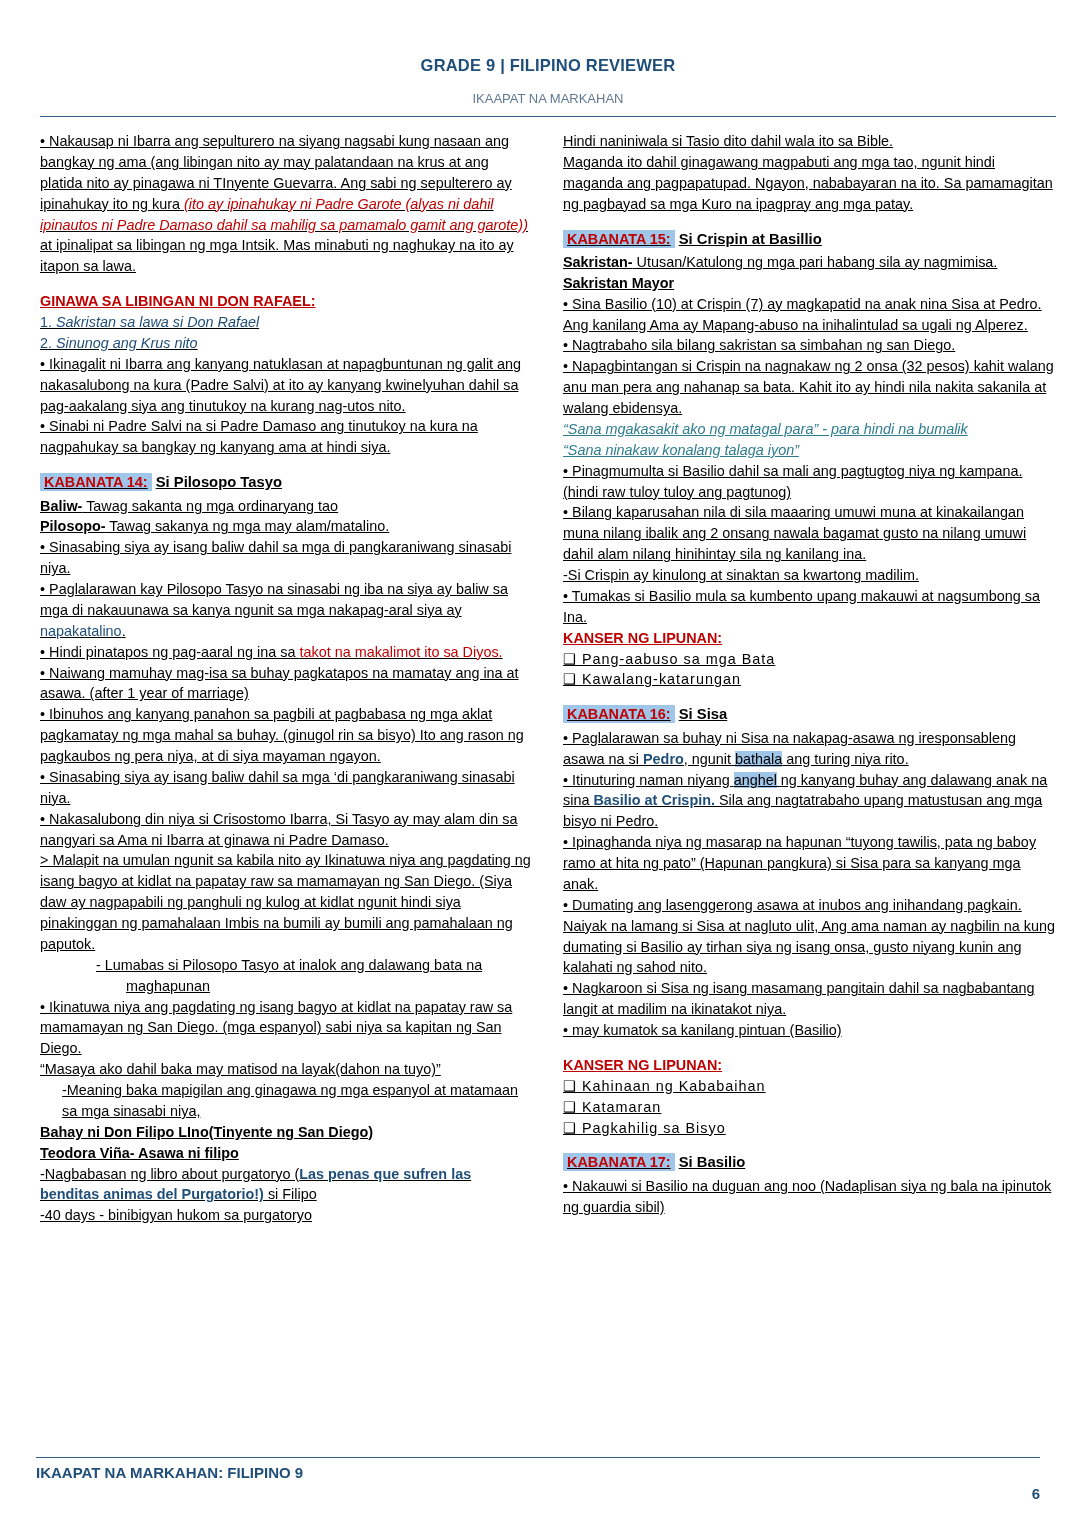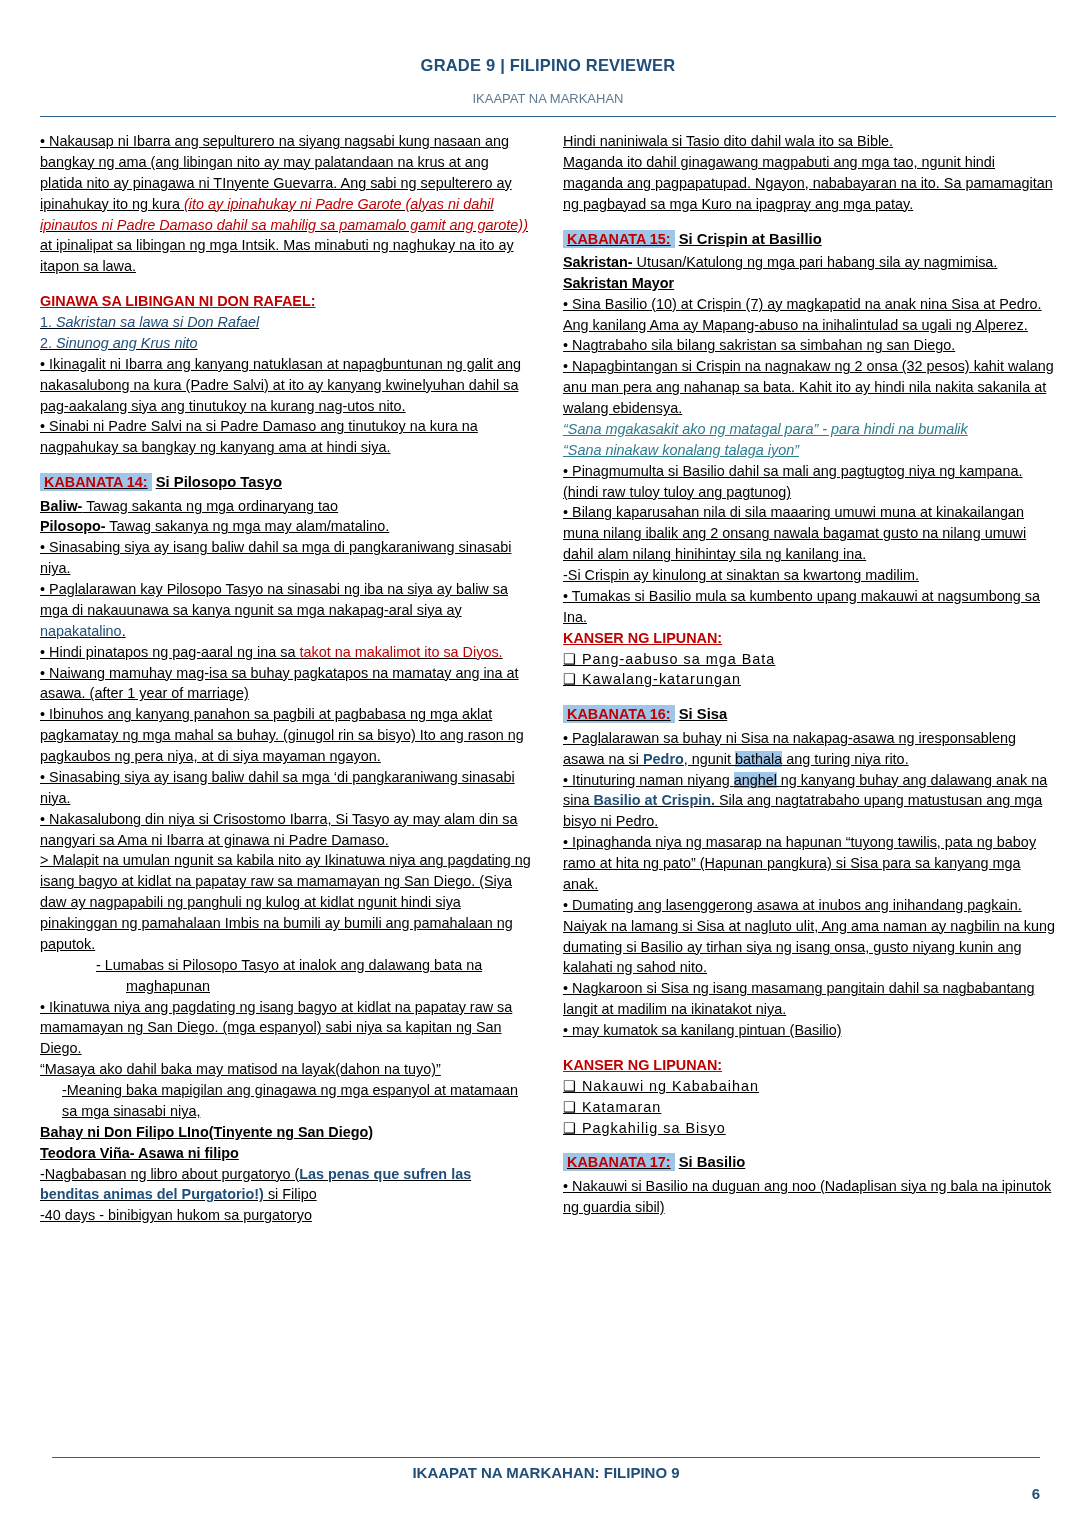--- a/index.html
+++ b/index.html
@@ -88,24 +88,23 @@
     text-indent: -30px;
   }
   .sub-indent {
     padding-left: 22px;
   }
   .checkbox {
     letter-spacing: 1px;
   }
   .footer {
     position: absolute;
-    left: 52px;
+    left: 36px;
     right: 40px;
     bottom: 44px;
-    text-align: center;
   }
   .footer-rule {
     border: none;
     border-top: 1.5px solid #2f5f8f;
     margin: 0 0 6px 0;
   }
   .footer-text {
     font-size: 15px;
     font-weight: bold;
     color: #1f4e79;
@@ -206,21 +205,21 @@
       <p class="blk"><span>• Itinuturing naman niyang </span><span class="hl-blue">anghel</span><span> ng kanyang buhay ang dalawang anak na sina </span><span class="blueb">Basilio at Crispin.</span><span> Sila ang nagtatrabaho upang matustusan ang mga bisyo ni Pedro.</span></p>
 
       <p class="blk">• Ipinaghanda niya ng masarap na hapunan “tuyong tawilis, pata ng baboy ramo at hita ng pato” (Hapunan pangkura) si Sisa para sa kanyang mga anak.</p>
       <p class="blk">• Dumating ang lasenggerong asawa at inubos ang inihandang pagkain. Naiyak na lamang si Sisa at nagluto ulit, Ang ama naman ay nagbilin na kung dumating si Basilio ay tirhan siya ng isang onsa, gusto niyang kunin ang kalahati ng sahod nito.</p>
       <p class="blk">• Nagkaroon si Sisa  ng isang masamang pangitain dahil sa nagbabantang langit at madilim  na ikinatakot niya.</p>
       <p class="blk">• may kumatok sa kanilang pintuan (Basilio)</p>
 
       <div class="sp"></div>
 
       <p class="blk redb">KANSER NG LIPUNAN:</p>
-      <p class="blk checkbox">❑ Nakauwi ng Kababaihan</p>
+      <p class="blk checkbox">❑ Kahinaan ng Kababaihan</p>
       <p class="blk checkbox">❑ Katamaran</p>
       <p class="blk checkbox">❑ Pagkahilig sa Bisyo</p>
 
       <div class="sp"></div>
 
       <p class="chapter"><span class="chap-tag">KABANATA 17:</span><span class="chap-title">Si Basilio</span></p>
 
       <p class="blk">• Nakauwi si Basilio na duguan ang noo (Nadaplisan siya ng bala na ipinutok ng guardia sibil)</p>
 
     </div>

